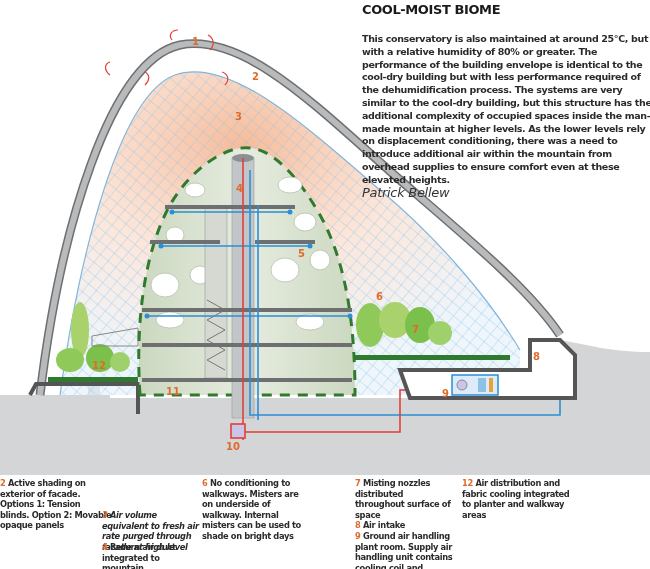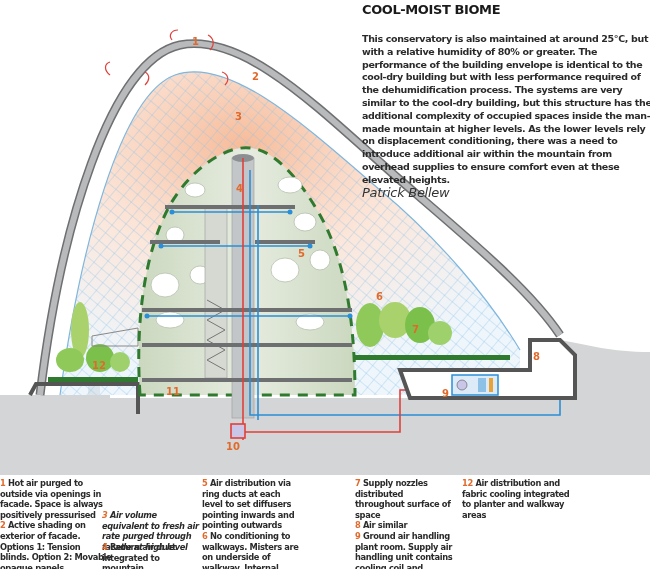--- a/index.html
+++ b/index.html
@@ -151,36 +151,34 @@
 </svg>
 
 <div id="title-block">
   <div class="heading">COOL-MOIST BIOME</div>
   <p class="intro">This conservatory is also maintained at around 25°C, but with a relative humidity of 80% or greater. The performance of the building envelope is identical to the cool-dry building but with less performance required of the dehumidification process. The systems are very similar to the cool-dry building, but this structure has the additional complexity of occupied spaces inside the man-made mountain at higher levels. As the lower levels rely on displacement conditioning, there was a need to introduce additional air within the mountain from overhead supplies to ensure comfort even at these elevated heights.</p>
   <div class="author">Patrick Bellew</div>
 </div>
 
 <div id="legend">
   <div class="legend-col" style="left:0; width:112px;">
-    <div><span class="num">1</span> <span>Hot air purged to outside via openings in facade. Space is always positively pressurised</span></div>
     <div><span class="num">2</span> <span>Active shading on exterior of facade. Options 1: Tension blinds. Option 2: Movable opaque panels</span></div>
   </div>
 
   <div class="legend-col" style="left:102px; width:98px; top:32px;font-style:italic;">
     <div><span class="num">3</span> <span>Air volume equivalent to fresh air rate purged through facade at high level</span></div>
   </div>
 
   <div class="legend-col" style="left:102px; width:98px; top:64px;">
     <div><span class="num">4</span> <span>Return air duct integrated to mountain</span></div>
   </div>
   <div class="legend-col" style="left:202px; width:100px;">
-    <div><span class="num">5</span> <span>Air distribution via ring ducts at each level to set diffusers pointing inwards and pointing outwards</span></div>
     <div><span class="num">6</span> <span>No conditioning to walkways. Misters are on underside of walkway. Internal misters can be used to shade on bright days</span></div>
   </div>
   <div class="legend-col" style="left:355px; width:100px;">
-    <div><span class="num">7</span> <span>Supply nozzles distributed throughout surface of space</span></div>
-    <div><span class="num">8</span> <span>Air similar</span></div>
+    <div><span class="num">7</span> <span>Misting nozzles distributed throughout surface of space</span></div>
+    <div><span class="num">8</span> <span>Air intake</span></div>
     <div><span class="num">9</span> <span>Ground air handling plant room. Supply air handling unit contains cooling coil and dehumidification unit</span></div>
   </div>
   <div class="legend-col" style="left:462px; width:110px;">
     <div><span class="num">12</span> <span>Air distribution and fabric cooling integrated to planter and walkway areas</span></div>
   </div>
 </div>
 
 </body></html>

